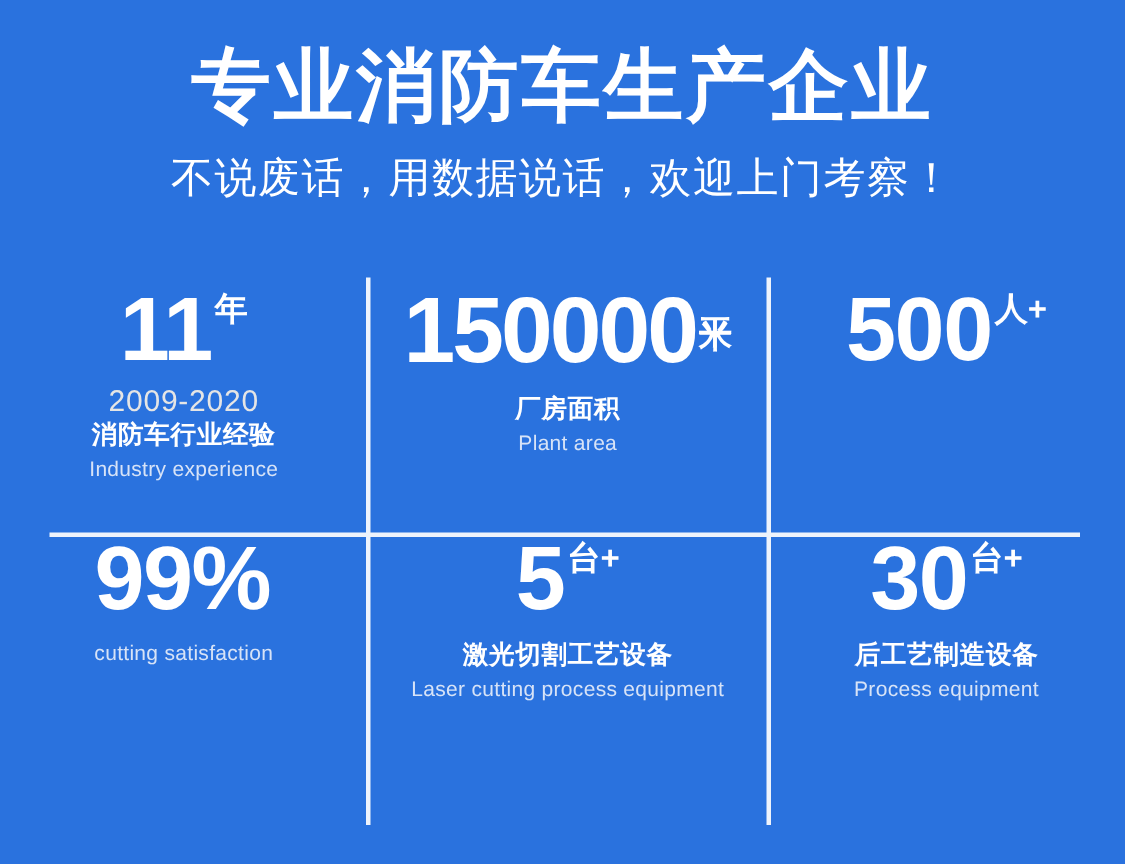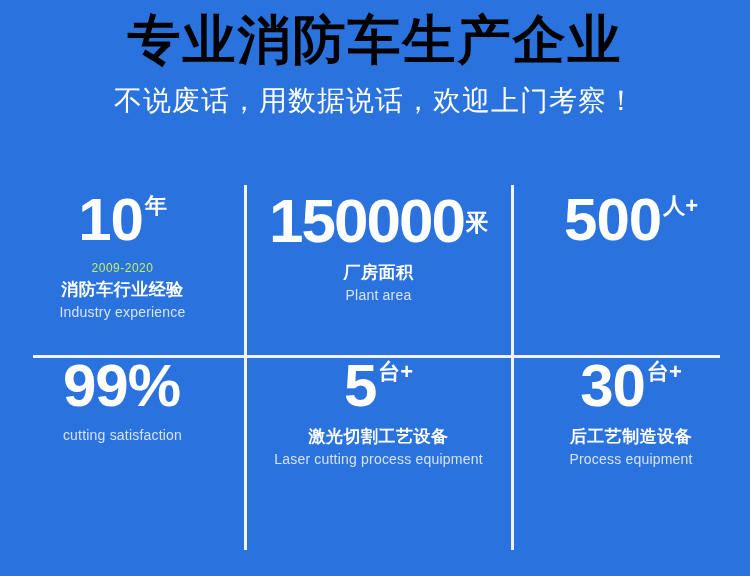--- a/index.html
+++ b/index.html
@@ -25,25 +25,25 @@
   
   .header {
     position: absolute;
     left: 0;
     top: 0;
     width: 750px;
     text-align: center;
   }
   .main-title {
     margin: 0;
-    padding-top: 9px;
+    padding-top: 27px;
     font-size: 53px;
     line-height: 62px;
     font-weight: 700;
-    color: #000000;
+    color: #ffffff;
     letter-spacing: 2px;
     white-space: nowrap;
   }
   .sub-title {
     margin: 0;
     padding-top: 12px;
     font-size: 28px;
     line-height: 36px;
     font-weight: 500;
     color: #ffffff;
@@ -107,24 +107,24 @@
     letter-spacing: 0px;
     line-height: 22px;
     margin-top: 4px;
   }
 
   .caption-block {
     text-align: center;
     margin-top: 9px;
   }
   .sub-note {
-    font-size: 12px;
+    font-size: 20px;
     line-height: 19px;
     font-weight: 400;
-    color: #bef264;
+    color: #e5e5e5;
     letter-spacing: 0.5px;
   }
   .label-cn {
     font-size: 17px;
     line-height: 24px;
     font-weight: 700;
     color: #ffffff;
     letter-spacing: 0.5px;
     white-space: nowrap;
   }
@@ -168,21 +168,21 @@
 
   <div class="header">
     <h1 class="main-title">专业消防车生产企业</h1>
     <p class="sub-title">不说废话，用数据说话，欢迎上门考察！</p>
   </div>
 
   <div class="stats-grid">
 
     <div class="stat-cell row1">
       <div class="value-row">
-        <span class="value-number">10</span>
+        <span class="value-number">11</span>
         <span class="value-unit">年</span>
       </div>
       <div class="caption-block">
         <div class="sub-note">2009-2020</div>
         <div class="label-cn">消防车行业经验</div>
         <div class="label-en">Industry experience</div>
       </div>
     </div>
 
     <div class="stat-cell row1">

